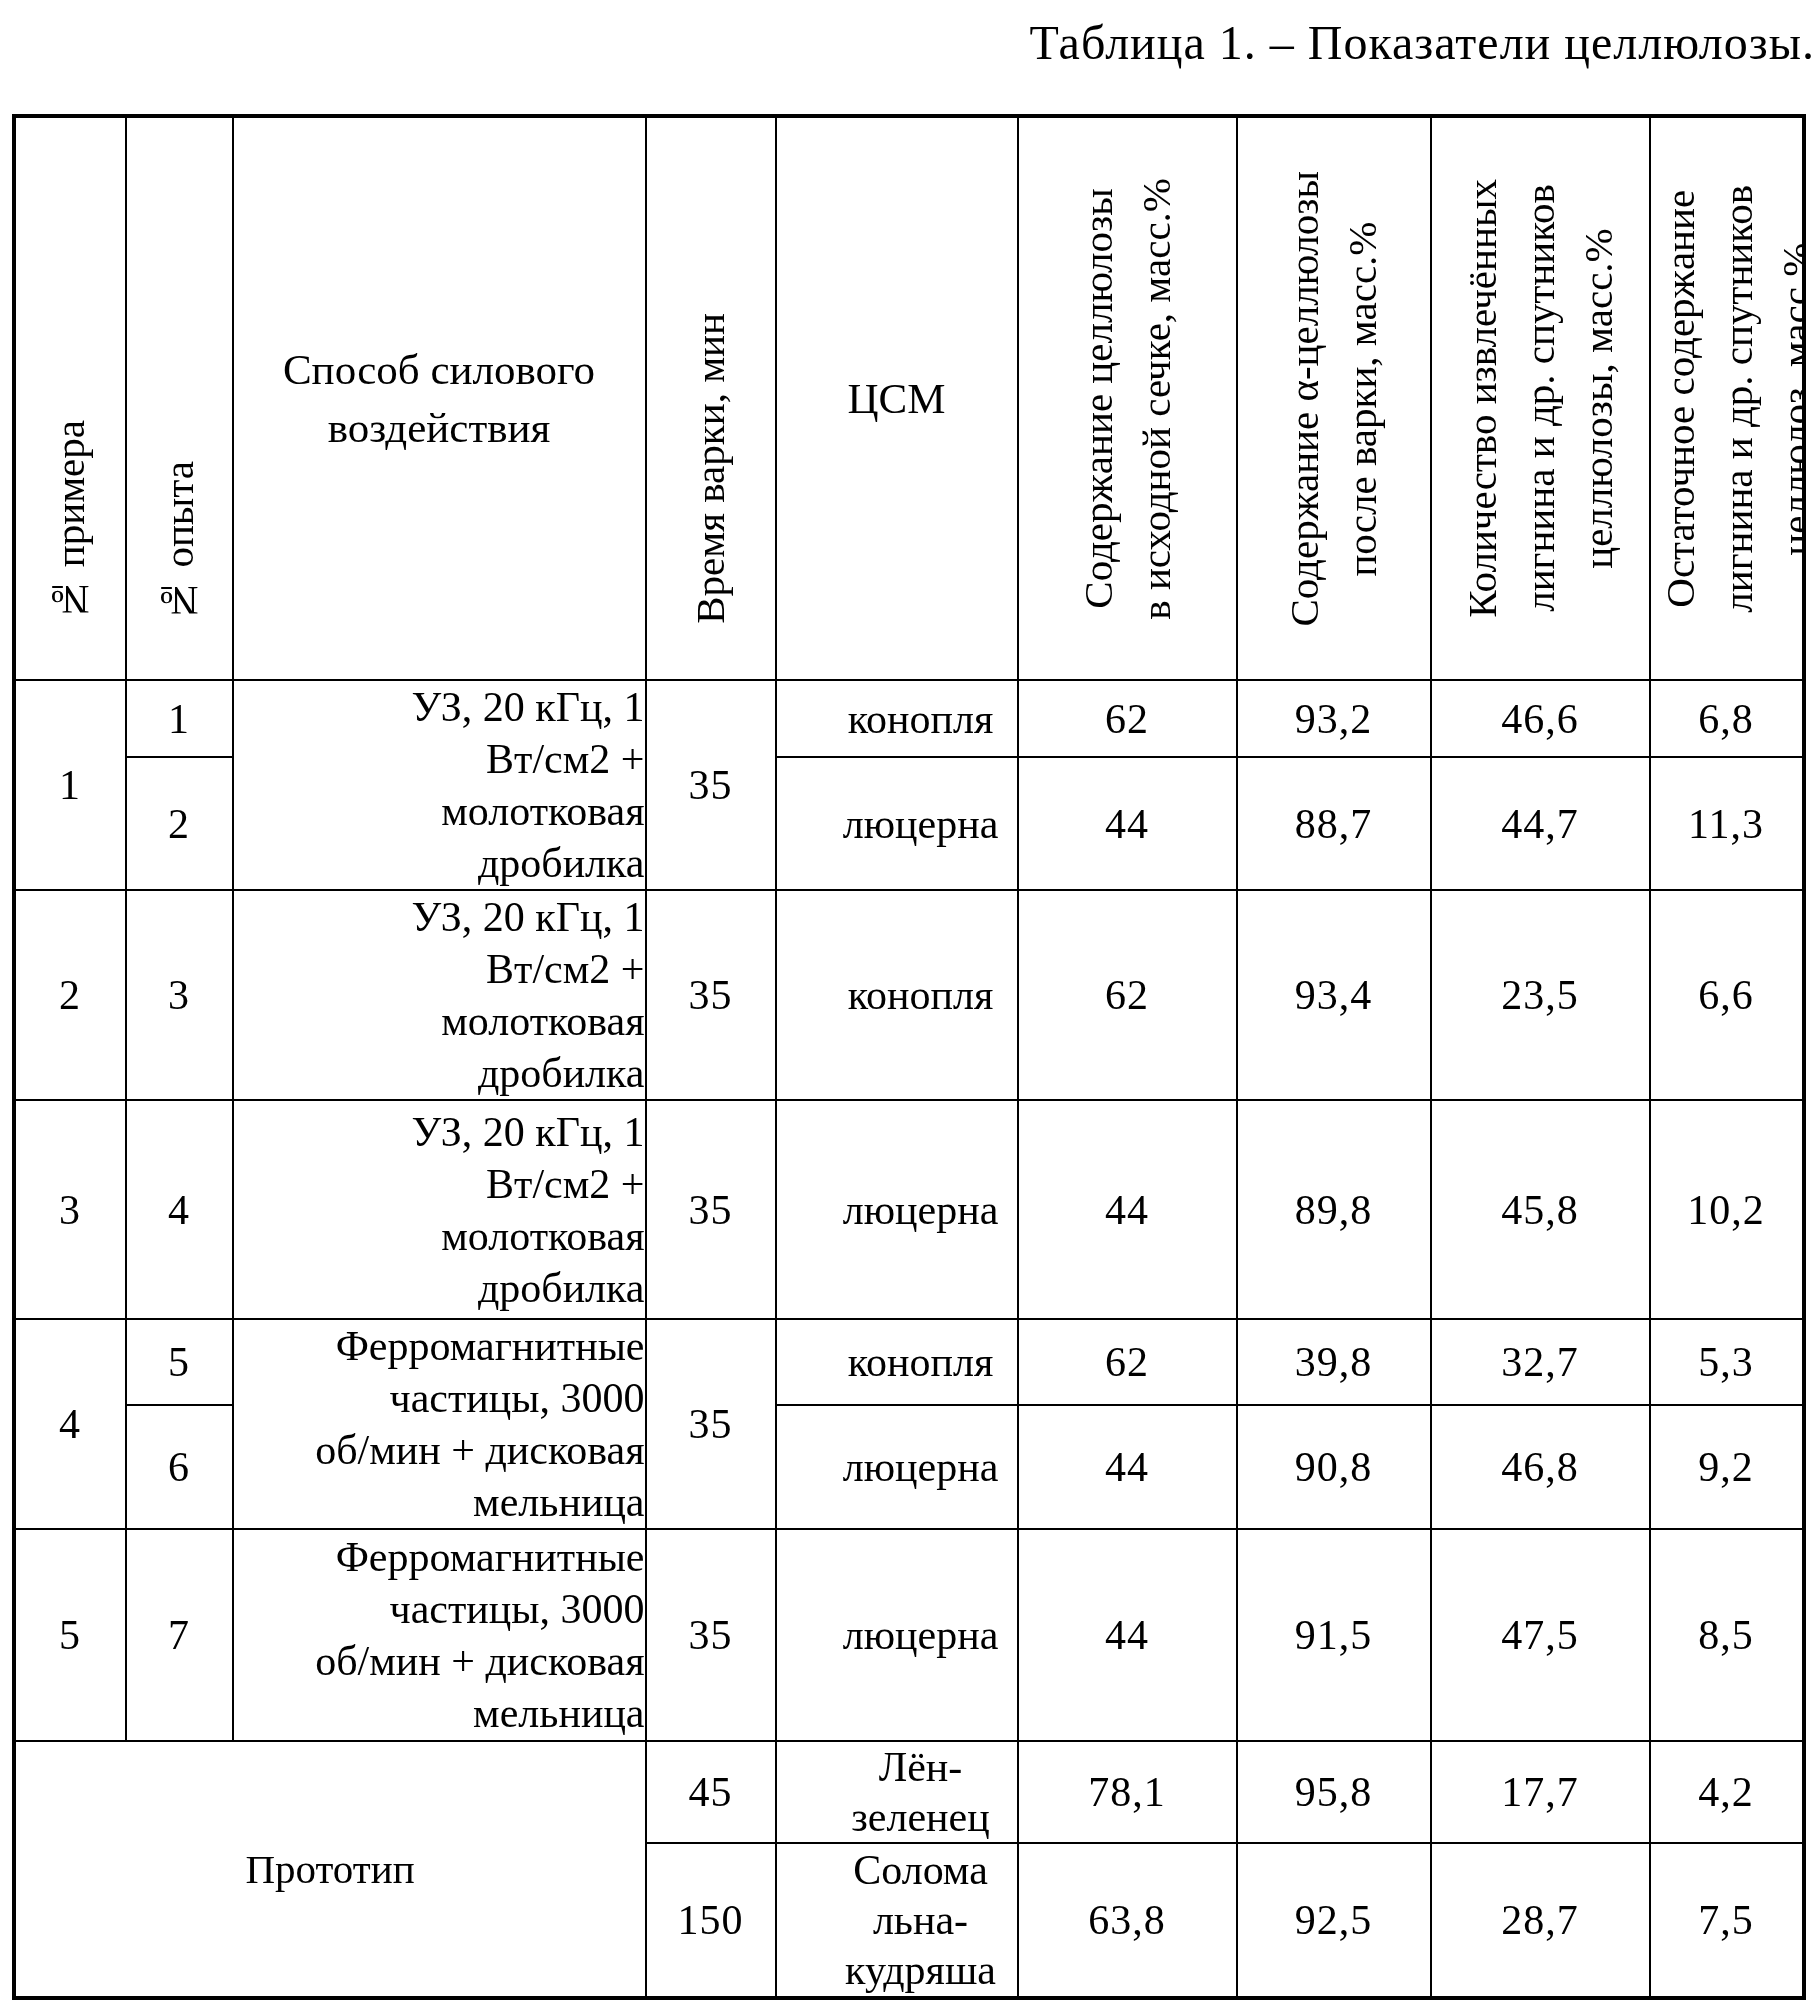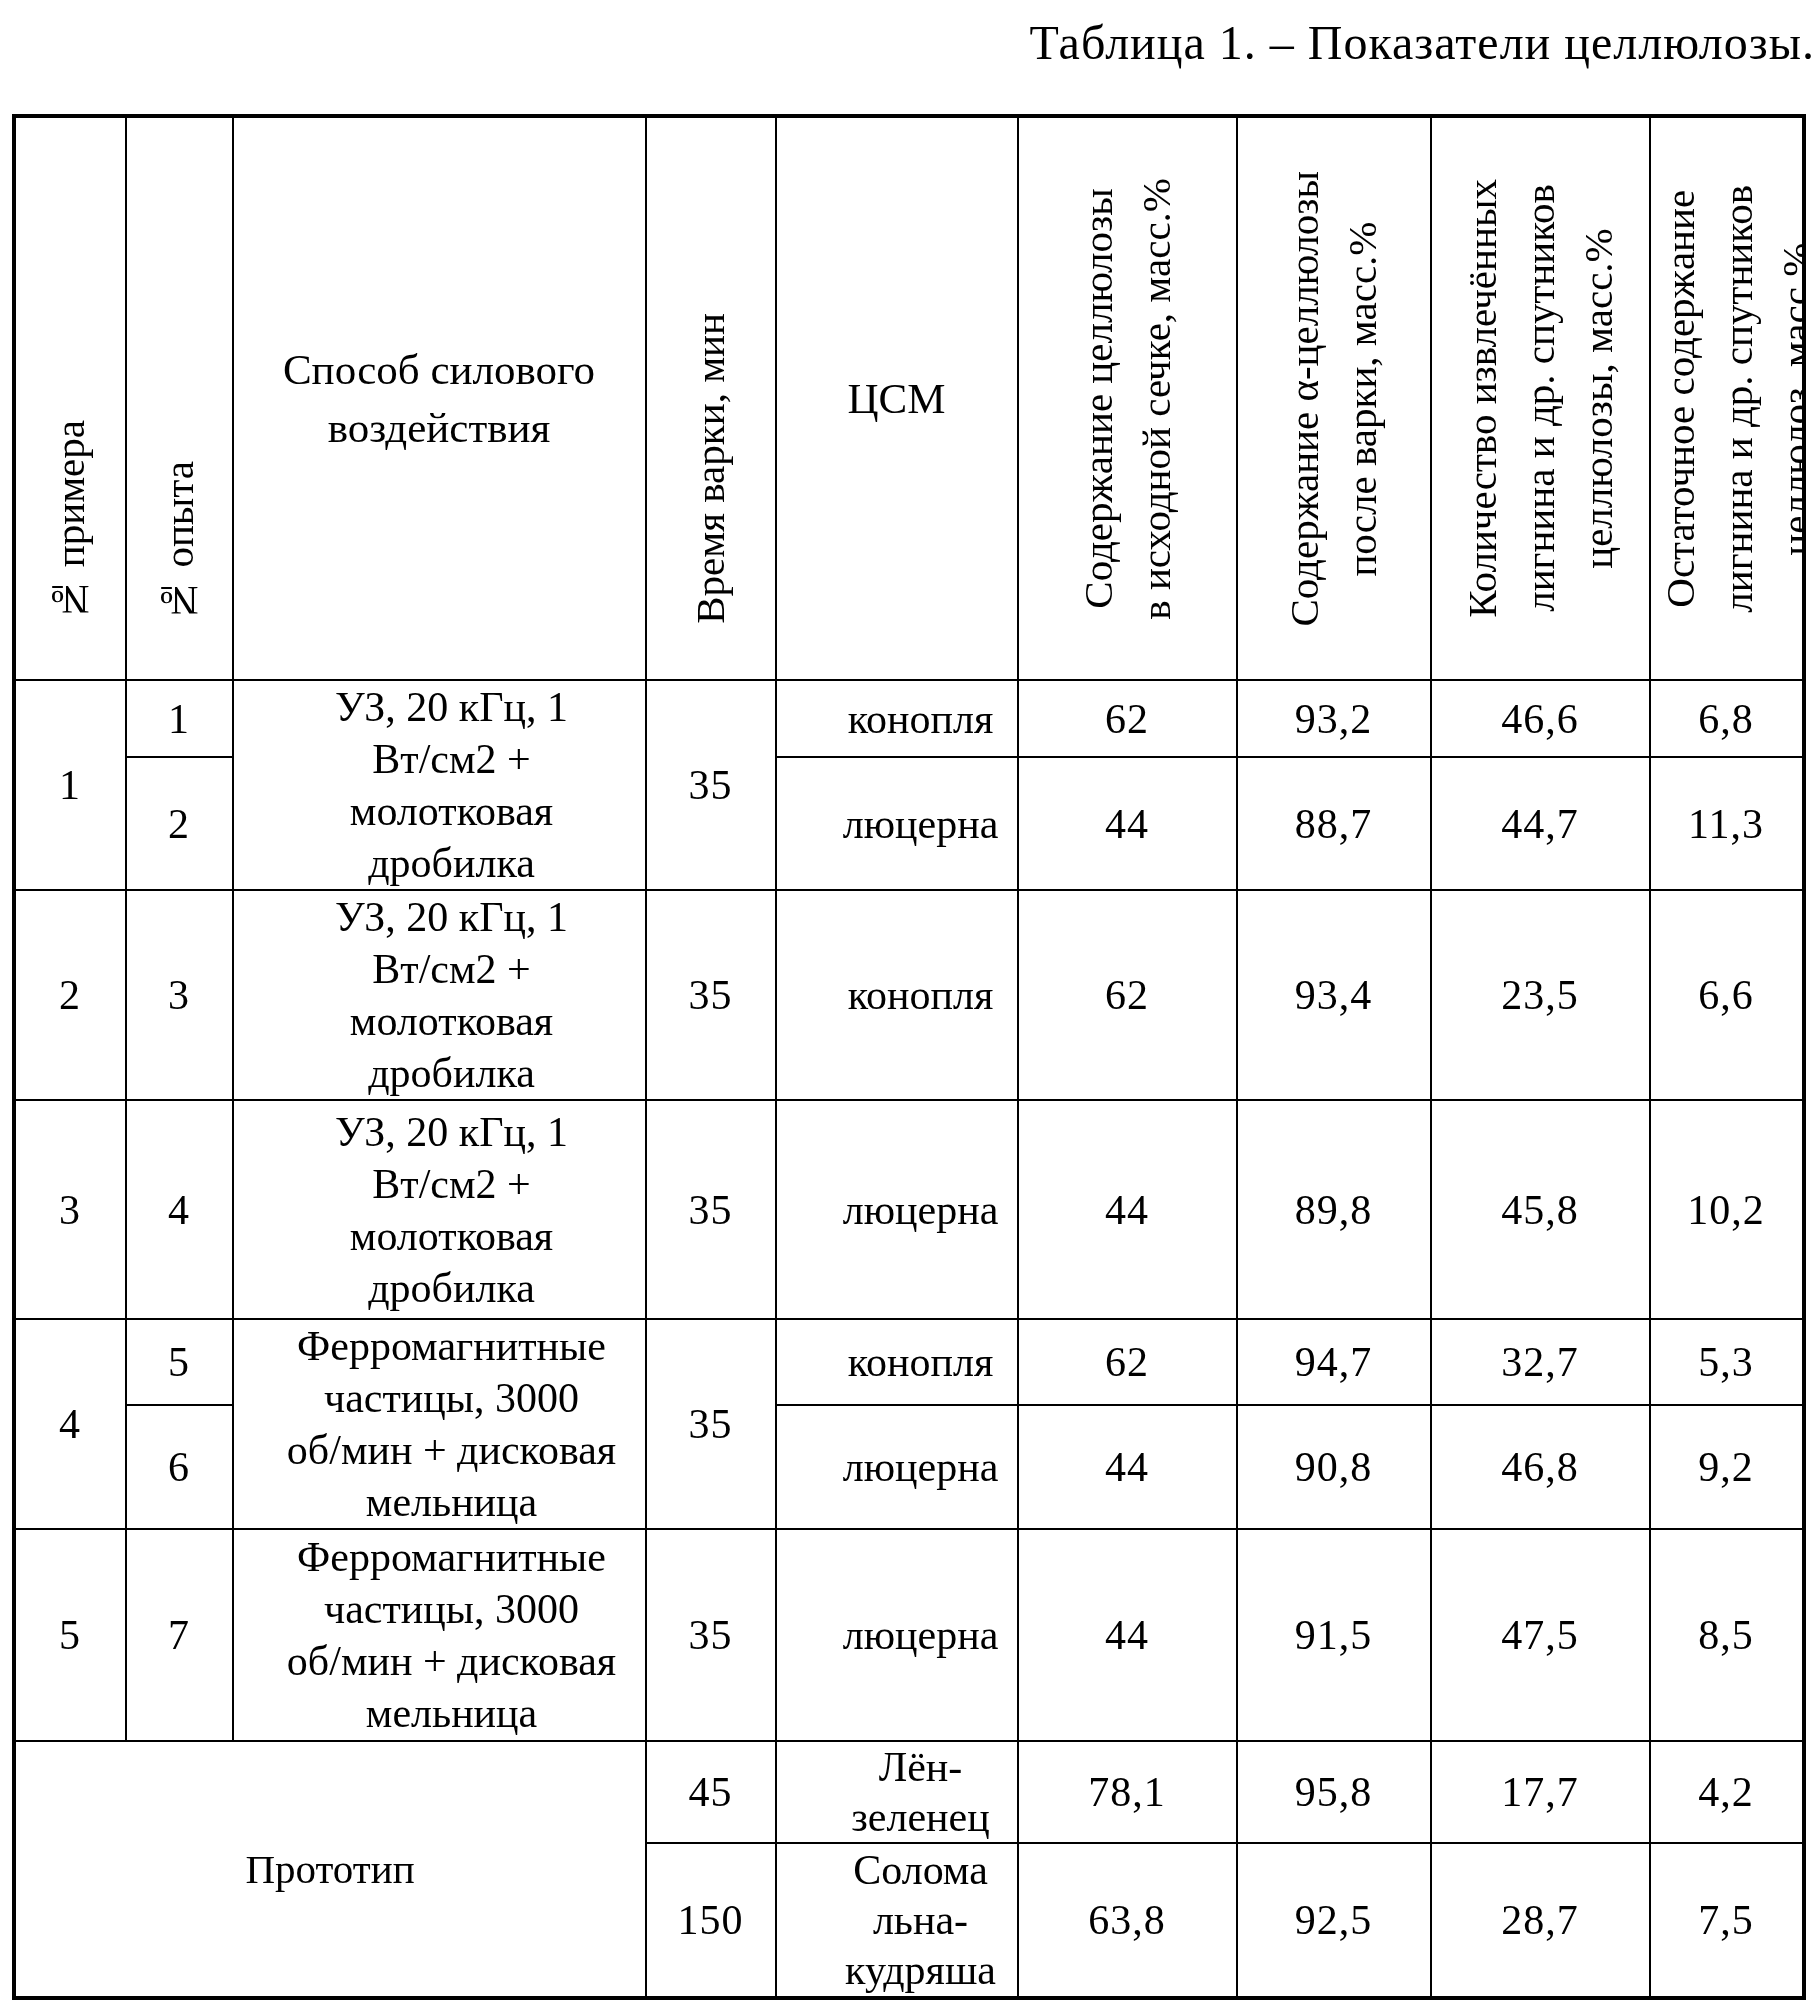--- a/index.html
+++ b/index.html
@@ -55,21 +55,21 @@
     font-size: 41px;
     margin: 0 auto;
     display: block;
   }
   th.vb { vertical-align: bottom; }
   th.vb .rot { margin: 0 auto 56px auto; white-space: nowrap; }
 
   th.hz { white-space: pre-line; line-height: 1.35; font-size: 43px; }
 
   td.method {
-    text-align: center;
+    text-align: right;
     padding-left: 25px;
     white-space: pre-line;
     line-height: 52px;
   }
   td.csm {
     white-space: pre-line;
     line-height: 50px;
     padding-left: 48px;
   }
   td.num { letter-spacing: 1px; }
@@ -180,21 +180,21 @@
     <tr class="r5">
       <td class="num" rowspan="2">4</td>
       <td class="num">5</td>
       <td class="method" rowspan="2">Ферромагнитные
 частицы, 3000
 об/мин + дисковая
 мельница</td>
       <td class="num" rowspan="2">35</td>
       <td class="csm">конопля</td>
       <td class="num">62</td>
-      <td class="num">94,7</td>
+      <td class="num">39,8</td>
       <td class="num">32,7</td>
       <td class="num">5,3</td>
     </tr>
     <tr class="r6">
       <td class="num">6</td>
       <td class="csm">люцерна</td>
       <td class="num">44</td>
       <td class="num">90,8</td>
       <td class="num">46,8</td>
       <td class="num">9,2</td>

